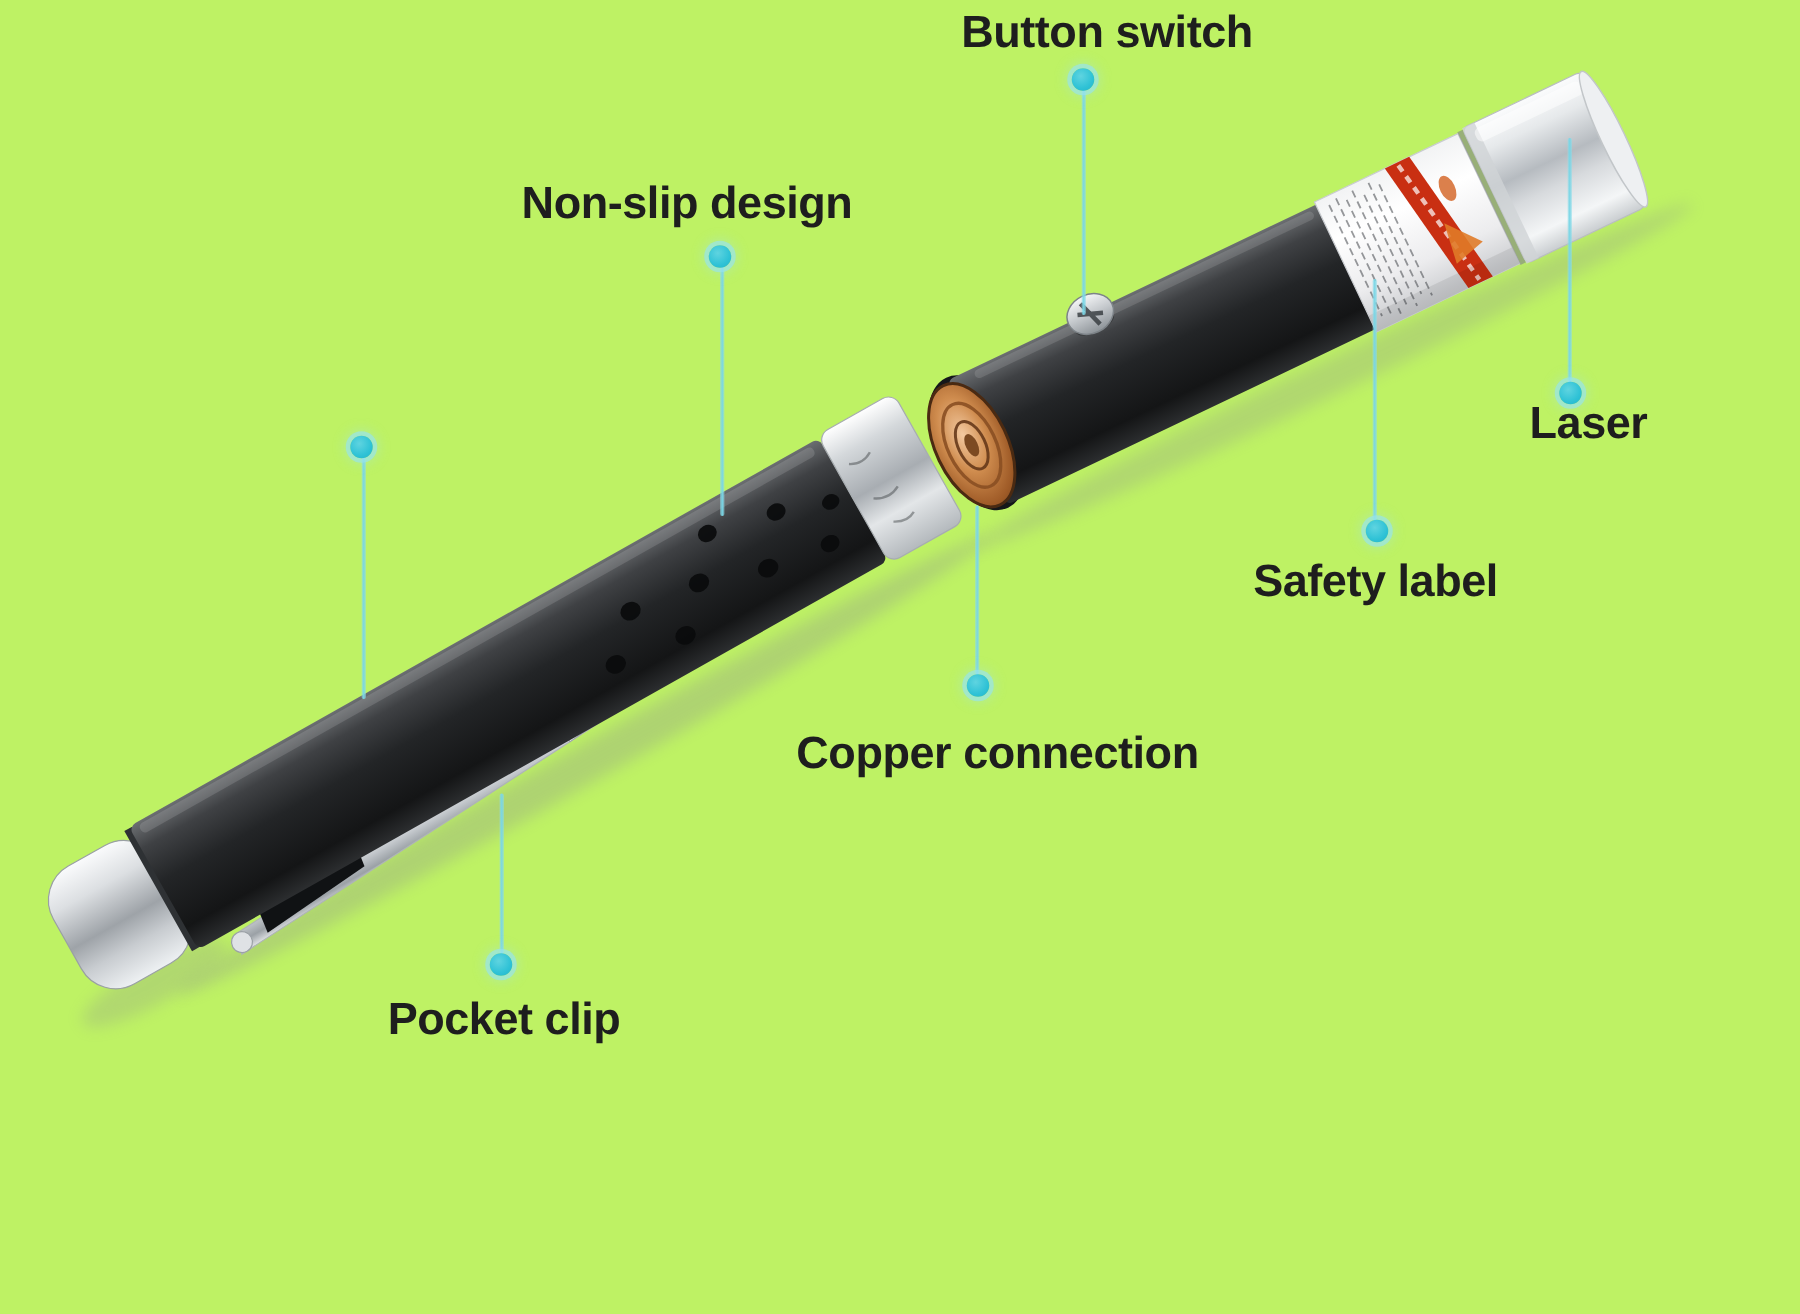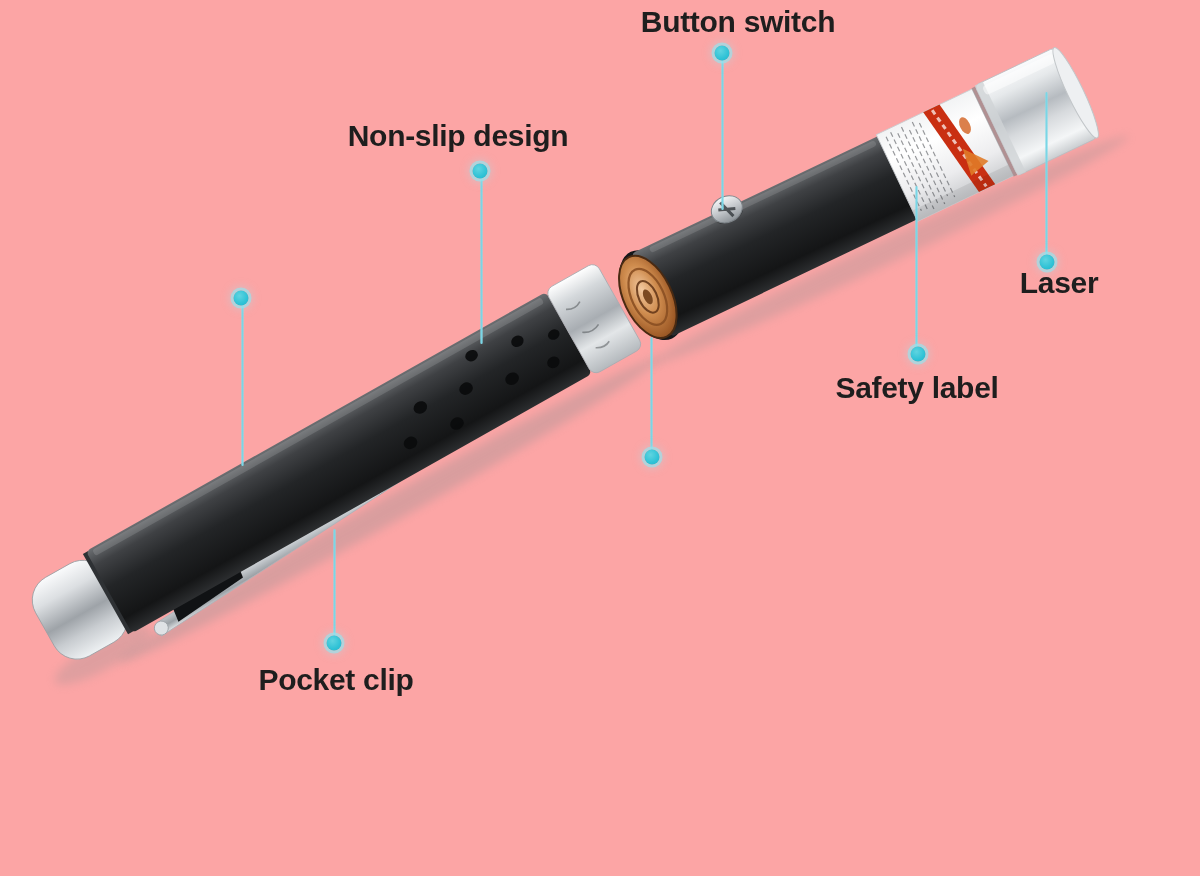--- a/index.html
+++ b/index.html
@@ -1,19 +1,19 @@
 <!DOCTYPE html>
 <html><head>
 <meta charset="utf-8">
 <style>
   html,body{margin:0;padding:0;background:#ffffff;}
   .stage{
     position:relative;
     width:1200px;height:876px;
-    background:#fca5a5;
+    background:#bef264;
     overflow:hidden;
     font-family:"Liberation Sans", sans-serif;
   }
   .pen-svg{position:absolute;left:0;top:0;}
   .leader{
     position:absolute;
     width:3px;
     background:linear-gradient(to right, rgba(146,222,234,.45), #79d6e6, rgba(146,222,234,.45));
     border-radius:2px;
   }
@@ -204,16 +204,17 @@
 
   <div class="callout-text" style="left:138px;top:206px;">
   </div>
 
   <div class="callout-text center" style="left:1059px;top:265px;">
     <div>Laser</div>
   </div>
 
   <div class="callout-text center" style="left:917px;top:370px;">Safety label</div>
 
+  <div class="callout-text center" style="left:665px;top:485px;">Copper connection</div>
 
   <div class="callout-text center" style="left:336px;top:662px;">Pocket clip</div>
 
 </div>
 
 </body></html>

